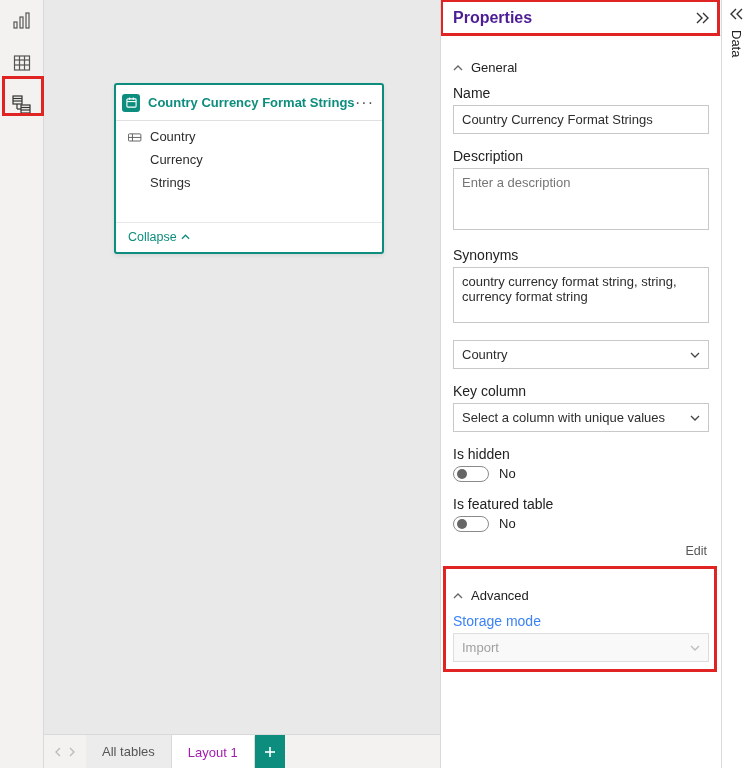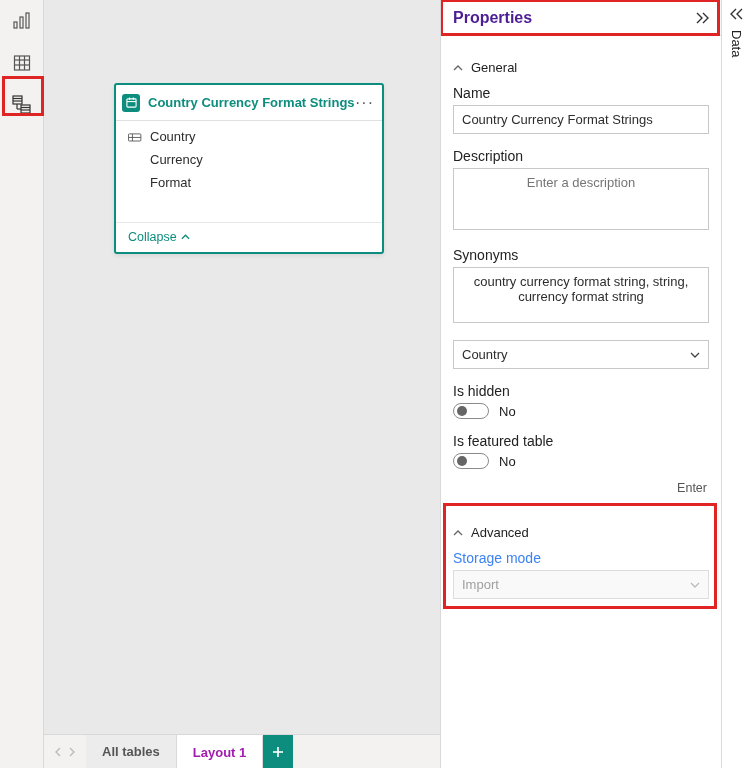--- a/index.html
+++ b/index.html
@@ -136,21 +136,20 @@
       color: #b9b9b9;
     }
     .bottom-bar .tab {
       padding: 0 16px;
       display: flex;
       align-items: center;
       color: #555;
       border-right: 1px solid #d9d9d9;
       background: #ececec;
       cursor: pointer;
-      font-weight: bold;
     }
     .bottom-bar .tab.active {
       background: #ffffff;
       color: #a21caf;
       border-top: 2px solid transparent;
     }
     .bottom-bar .add-tab {
       width: 30px;
       display: flex;
       align-items: center;
@@ -214,39 +213,37 @@
       border: 1px solid #c8c8c8;
       padding: 6px 8px;
       font-size: 13px;
       color: #2d2d2d;
       background: #fff;
       outline: none;
     }
     .textarea-input {
       height: 62px;
       resize: none;
-      text-align: center;
     }
     .select-input {
       display: flex;
       align-items: center;
       justify-content: space-between;
       cursor: pointer;
     }
     .select-input .chev {
       color: #555;
     }
     .select-input.disabled {
       color: #a0a0a0;
       background: #f9f9f9;
       border-color: #ddd;
     }
     .toggle-row {
       display: flex;
-      align-items: center;
       gap: 10px;
     }
     .toggle {
       width: 36px;
       height: 16px;
       border: 1px solid #8a8a8a;
       border-radius: 10px;
       position: relative;
       background: #fff;
       cursor: pointer;
@@ -357,21 +354,21 @@
               </svg>
           </span>
           <span>Country</span>
         </div>
         <div class="field-row">
           <span class="icon-slot"></span>
           <span>Currency</span>
         </div>
         <div class="field-row">
           <span class="icon-slot"></span>
-          <span>Format</span>
+          <span>Strings</span>
         </div>
       </div>
       <div style="height:28px;"></div>
       <div class="card-footer">
         <span class="collapse">
           <span>Collapse</span>
           <svg width="9" height="6" viewBox="0 0 10 6">
               <polyline points="1,5 5,1 9,5" fill="none" stroke="#0c8d7d" stroke-width="1.4"></polyline>
             </svg>
         </span>
@@ -443,20 +440,31 @@
       <div class="select-input">
         <span>Country</span>
         <span class="chev">
             <svg width="10" height="6" viewBox="0 0 10 6">
               <polyline points="1,1 5,5 9,1" fill="none" stroke="#444" stroke-width="1.3"></polyline>
             </svg>
           </span>
       </div>
     </div>
 
+    <div class="form-group">
+      <label class="form-label">Key column</label>
+      <div class="select-input">
+        <span>Select a column with unique values</span>
+        <span class="chev">
+            <svg width="10" height="6" viewBox="0 0 10 6">
+              <polyline points="1,1 5,5 9,1" fill="none" stroke="#444" stroke-width="1.3"></polyline>
+            </svg>
+          </span>
+      </div>
+    </div>
 
     <div class="form-group">
       <label class="form-label">Is hidden</label>
       <div class="toggle-row">
         <div class="toggle">
             <div class="knob"></div>
           </div>
         <span>No</span>
       </div>
     </div>
@@ -464,21 +472,21 @@
     <div class="form-group">
       <label class="form-label">Is featured table</label>
       <div class="toggle-row">
         <div class="toggle">
             <div class="knob"></div>
           </div>
         <span>No</span>
       </div>
     </div>
 
-    <div class="edit-link">Enter</div>
+    <div class="edit-link">Edit</div>
 
     <div style="position:relative;">
       <div class="red-box" style="left:2px; top:2px; width:274px; height:106px;"></div>
 
       <div class="section-title">
         <span class="chev">
             <svg width="10" height="6" viewBox="0 0 10 6">
               <polyline points="1,5 5,1 9,5" fill="none" stroke="#666" stroke-width="1.3"></polyline>
             </svg>
           </span>

